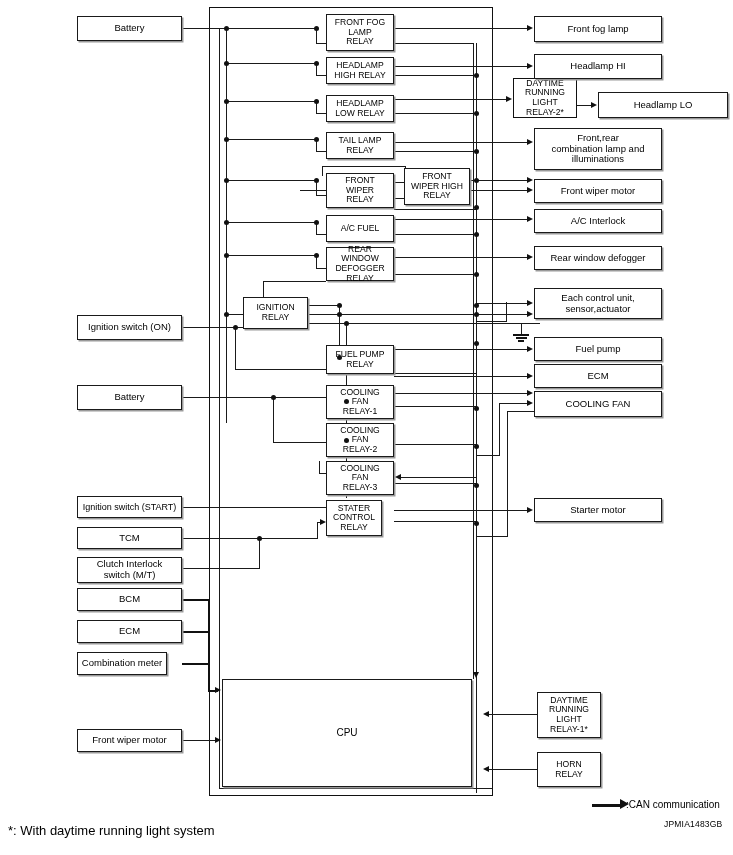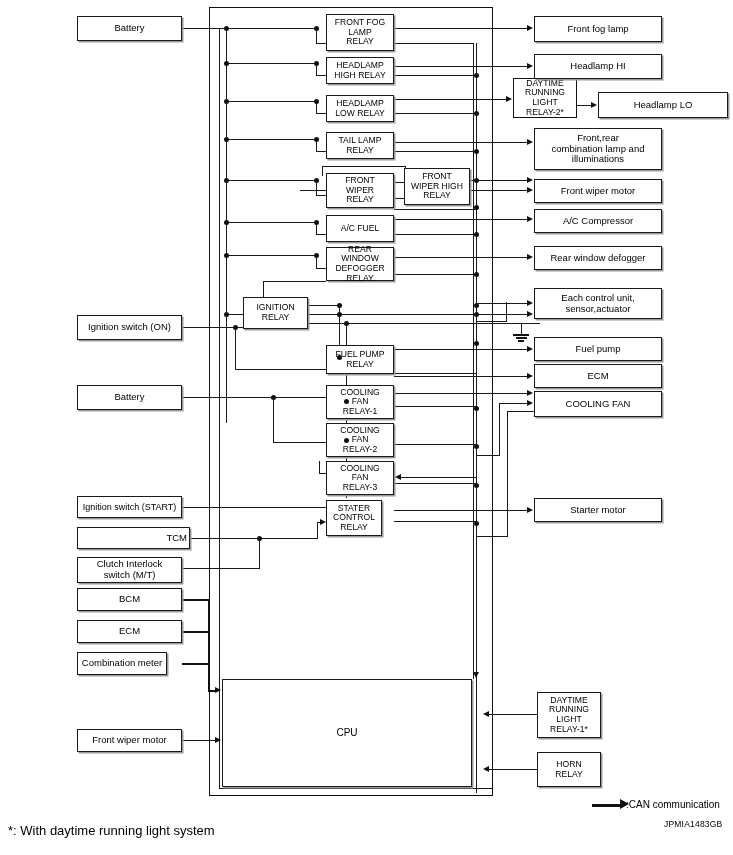--- a/index.html
+++ b/index.html
@@ -149,21 +149,21 @@
   </div>
 
   <div class="box io-box shadow" style="left:77px;  top:385px; width:105px; height:25px;">
     <span class="lbl">Battery</span>
   </div>
 
   <div class="box io-box shadow" style="left:77px;  top:496px; width:105px; height:22px; font-size:9px;">
     <span class="lbl">Ignition switch (START)</span>
   </div>
 
-  <div class="box io-box shadow" style="left:77px;  top:527px; width:113px; height:22px;justify-content:flex-end;">
+  <div class="box io-box shadow" style="left:77px;  top:527px; width:105px; height:22px;">
     <span class="lbl">TCM</span>
   </div>
 
   <div class="box io-box shadow" style="left:77px;  top:557px; width:105px; height:26px;">
     <span class="lbl">Clutch Interlock
 switch (M/T)</span>
   </div>
 
   <div class="box io-box shadow" style="left:77px;  top:588px; width:105px; height:23px;">
     <span class="lbl">BCM</span>
@@ -297,21 +297,21 @@
 
   <div class="box io-box shadow" style="left:598px; top:92px;  width:130px; height:26px;">
     <span class="lbl">Headlamp LO</span>
   </div>
 
   <div class="box io-box shadow" style="left:534px; top:179px; width:128px; height:24px;">
     <span class="lbl">Front wiper motor</span>
   </div>
 
   <div class="box io-box shadow" style="left:534px; top:209px; width:128px; height:24px;">
-    <span class="lbl">A/C Compressor</span>
+    <span class="lbl">A/C Interlock</span>
   </div>
 
   <div class="box io-box shadow" style="left:534px; top:288px; width:128px; height:31px;">
     <span class="lbl">Each control unit,
 sensor,actuator</span>
   </div>
 
   <div class="box io-box shadow" style="left:534px; top:246px; width:128px; height:24px;">
     <span class="lbl">Rear window defogger</span>
   </div>

